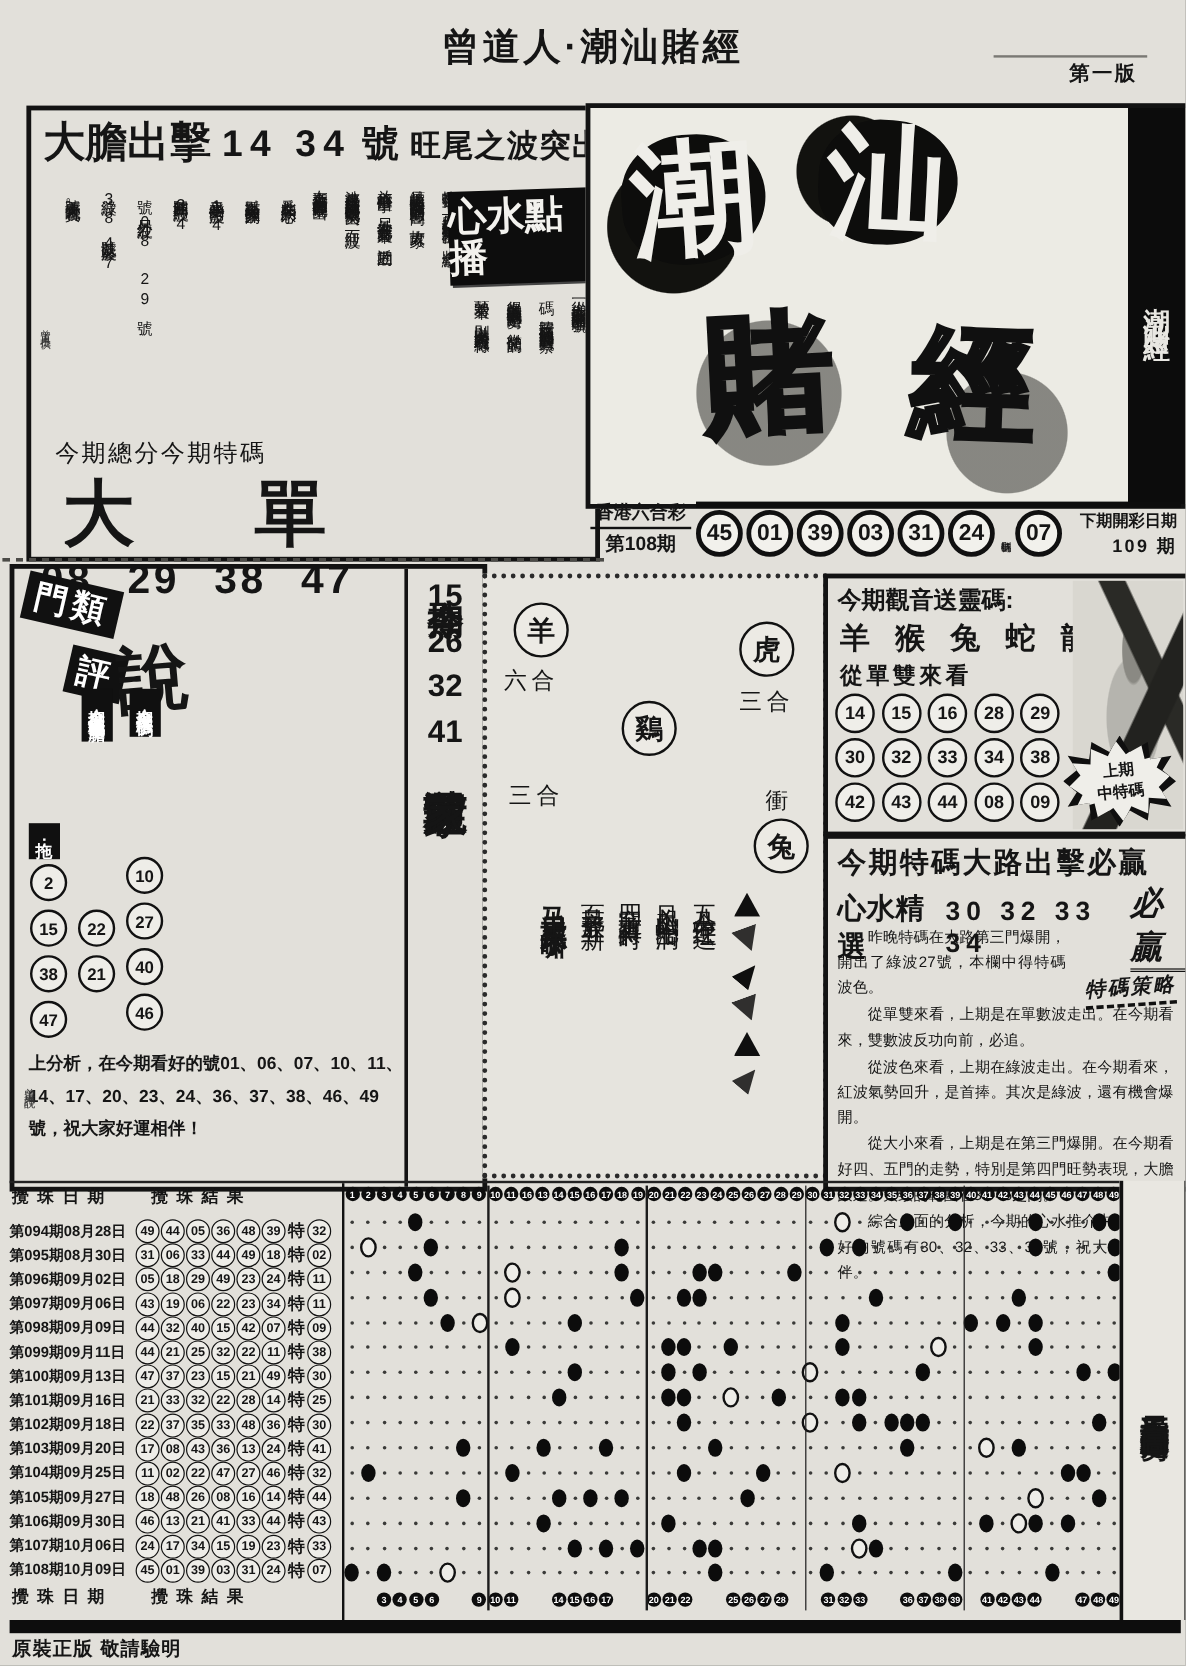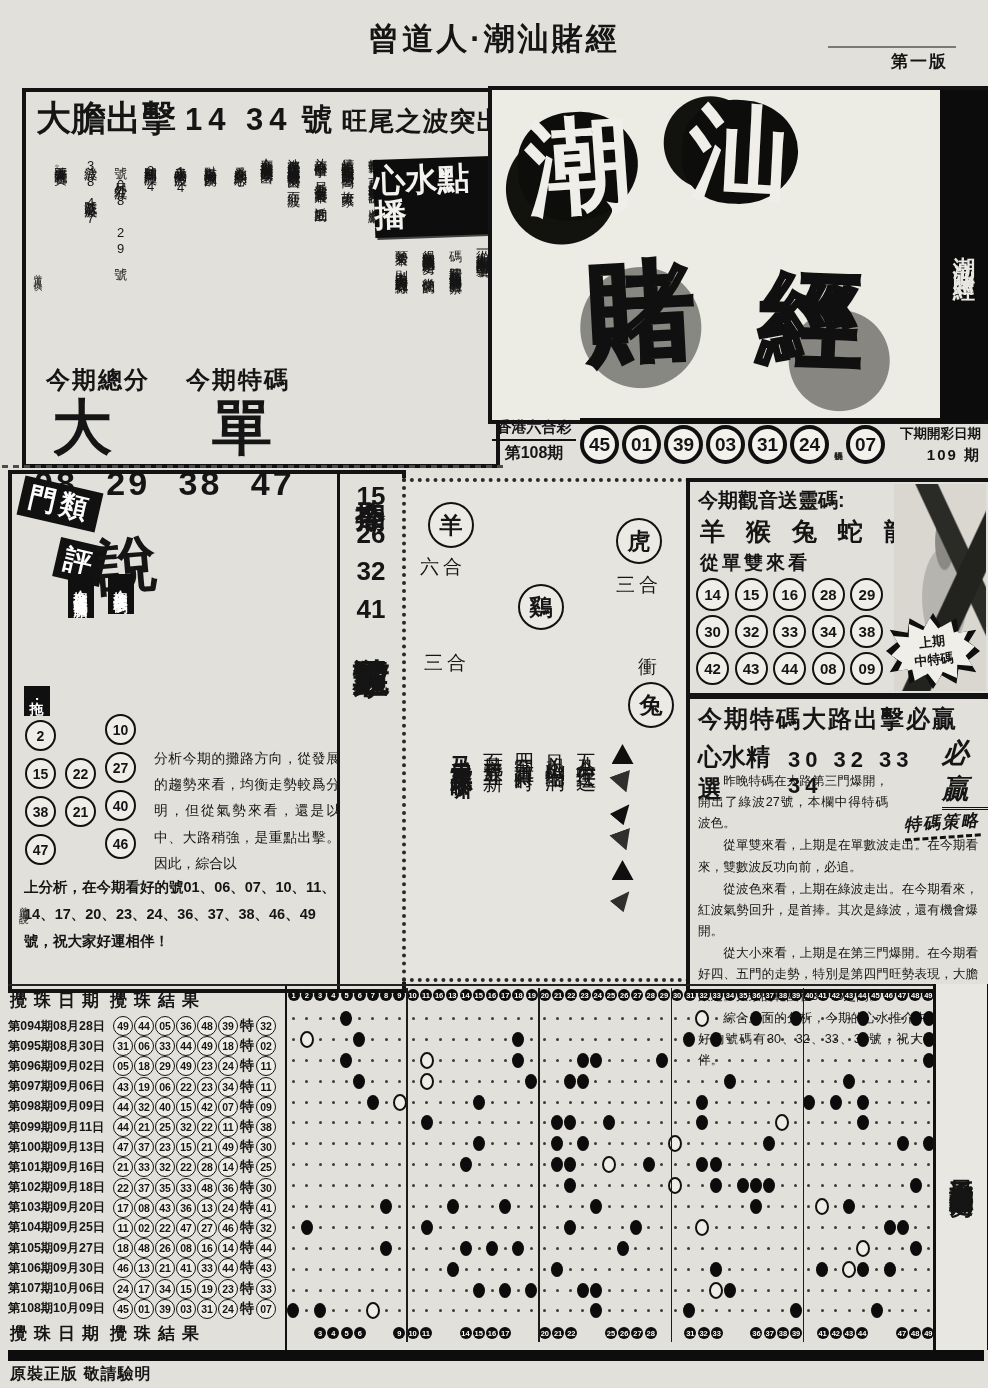--- a/index.html
+++ b/index.html
@@ -19,21 +19,21 @@
   .bp-suf{font-size:31px;font-weight:800;}
   .bp-tail{font-size:26px;font-weight:800;letter-spacing:1px;}
   .bp-right{right:6px;top:56px;width:232px;height:306px;display:flex;flex-direction:row-reverse;justify-content:space-between;}
   .vcol{writing-mode:vertical-rl;text-orientation:upright;font-size:13px;letter-spacing:1px;line-height:1.25;}
   .vcol.pt{padding-top:92px;}
   .xsdb{right:4px;top:66px;width:118px;height:78px;background:#0d0d0d;color:#f3f2ee;
         display:flex;flex-wrap:wrap;align-items:center;justify-content:center;font-size:32px;font-weight:800;
         transform:rotate(-2deg);line-height:1.05;box-shadow:2px 2px 0 #444;}
   .bp-left-cols{left:26px;top:64px;width:196px;height:196px;display:flex;flex-direction:row-reverse;justify-content:space-between;}
   .provider{left:5px;top:175px;font-size:9px;color:#333;letter-spacing:2px;}
-  .bp-totals{left:20px;top:272px;display:flex;gap:36px;font-size:24px;font-weight:700;letter-spacing:2px;}
+  .bp-totals{left:20px;top:272px;display:flex;font-size:20px;font-weight:400;letter-spacing:2px;}
   .bp-big{left:26px;top:296px;width:220px;display:flex;justify-content:space-between;font-size:60px;font-weight:800;}
   .bp-bignums{left:8px;top:372px;font-size:34px;font-weight:800;letter-spacing:3px;word-spacing:16px;}
   
   .box-art{left:488px;top:86px;width:496px;height:330px;border:4px solid #131313;overflow:hidden;
     background:
       radial-gradient(circle at 14% 30%,#12120f 0 55px,transparent 56px),
       radial-gradient(circle at 44% 16%,#12120f 0 46px,transparent 47px),
       radial-gradient(circle at 30% 72%,#15151277 0 60px,transparent 61px),
       radial-gradient(circle at 70% 82%,#14141177 0 50px,transparent 51px),
       #ecebe4;}
@@ -120,21 +120,21 @@
   .sp-t2 .c{font-size:22px;font-weight:800;letter-spacing:5px;}
   .sp-t2 .d{font-size:27px;font-weight:800;font-style:italic;border-bottom:3px double #111;}
   .sp-stamp{right:8px;top:112px;font-size:17px;font-weight:800;font-style:italic;letter-spacing:2px;
             border-bottom:3px dashed #111;transform:rotate(-4deg);padding-bottom:2px;}
   .sp-ps{left:8px;top:72px;width:280px;font-size:12.6px;line-height:1.68;}
   .sp-ps p{margin:0 0 1px 0;text-indent:2em;text-align:justify;}
   .sp-ps p:first-child{width:190px;}
   
   .bottom{left:8px;top:984px;width:925px;height:366px;border-top:2px solid #222;}
   .res{left:0;top:0;width:277px;height:100%;}
-  .res-h{position:absolute;left:2px;display:flex;gap:4px;font-size:17px;font-weight:800;letter-spacing:7px;white-space:nowrap;}
+  .res-h{position:absolute;left:2px;display:flex;gap:32px;font-size:14px;font-weight:800;letter-spacing:7px;white-space:nowrap;}
   .res-h.top{top:3px;}.res-h.bot{top:336px;}
   .res-rows{position:absolute;left:0px;top:30px;right:0;}
   .r-row{display:flex;align-items:center;gap:1px;height:20.2px;}
   .r-label{width:104px;font-size:12.3px;font-weight:700;white-space:nowrap;}
   .r-ball{width:18px;height:18px;border:1.5px solid #111;border-radius:50%;background:#eeede8;flex:0 0 auto;
           display:flex;align-items:center;justify-content:center;font-size:10.5px;font-weight:700;}
   .r-te{font-size:14px;font-weight:800;padding:0 1px;}
   
   .mx{left:277px;top:0;width:648px;height:100%;border-left:2px solid #111;}
   .mx-h,.mx-f{position:absolute;left:0;width:648px;display:grid;grid-template-columns:repeat(49,1fr);}
@@ -260,21 +260,20 @@
     <div class="cnumcol colB">
         <span class="c-num">22</span>
         <span class="c-num">21</span>
       </div>
     <div class="cnumcol colC">
         <span class="c-num">10</span>
         <span class="c-num">27</span>
         <span class="c-num">40</span>
         <span class="c-num">46</span>
       </div>
-    <div class="abs cat-p2">分析今期的攤路方向，從發展的趨勢來看，均衡走勢較爲分明，但從氣勢來看，還是以中、大路稍強，是重點出擊。因此，綜合以</div>
     <div class="abs cat-close">上分析，在今期看好的號01、06、07、10、11、14、17、20、23、24、36、37、38、46、49號，祝大家好運相伴！</div>
     <div class="abs vr cat-sig">曾道人評說</div>
     <div class="abs strip">
       <div class="t vr">今期捧</div>
       <div class="n">15</div>
       <div class="n">26</div>
       <div class="n">32</div>
       <div class="n">41</div>
       <div class="s vr">號通殺莊家</div>
     </div>

